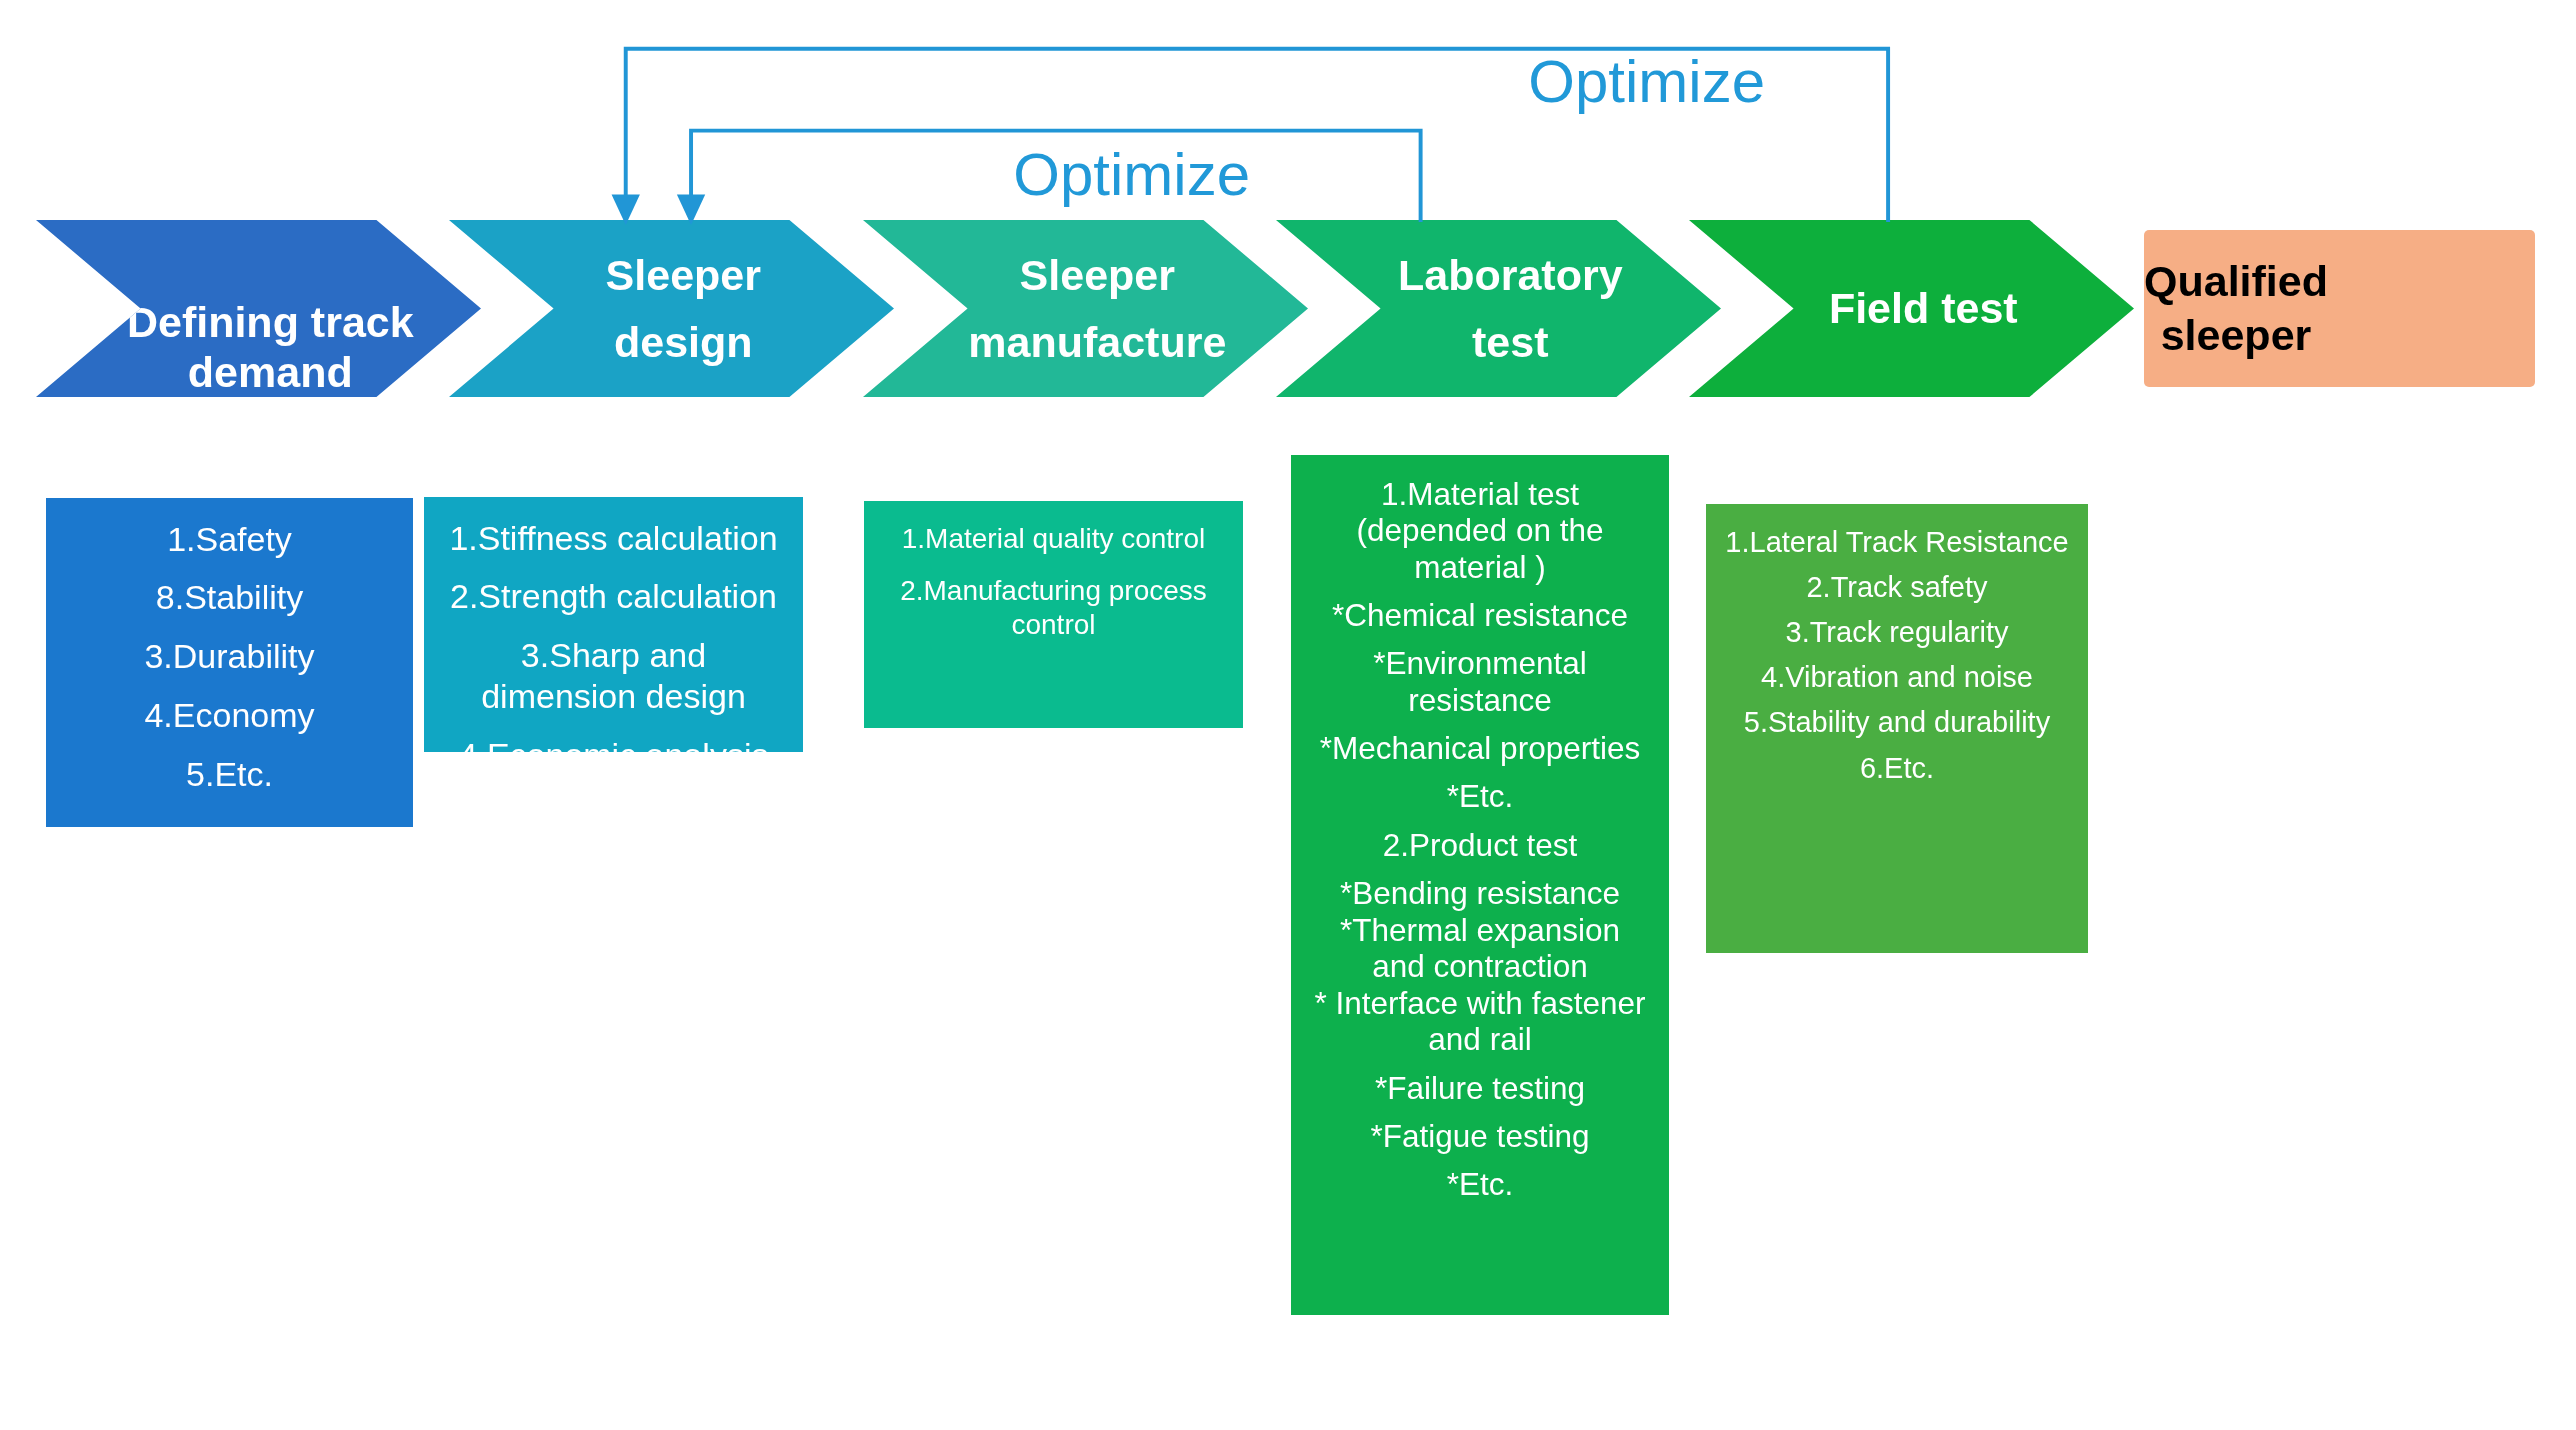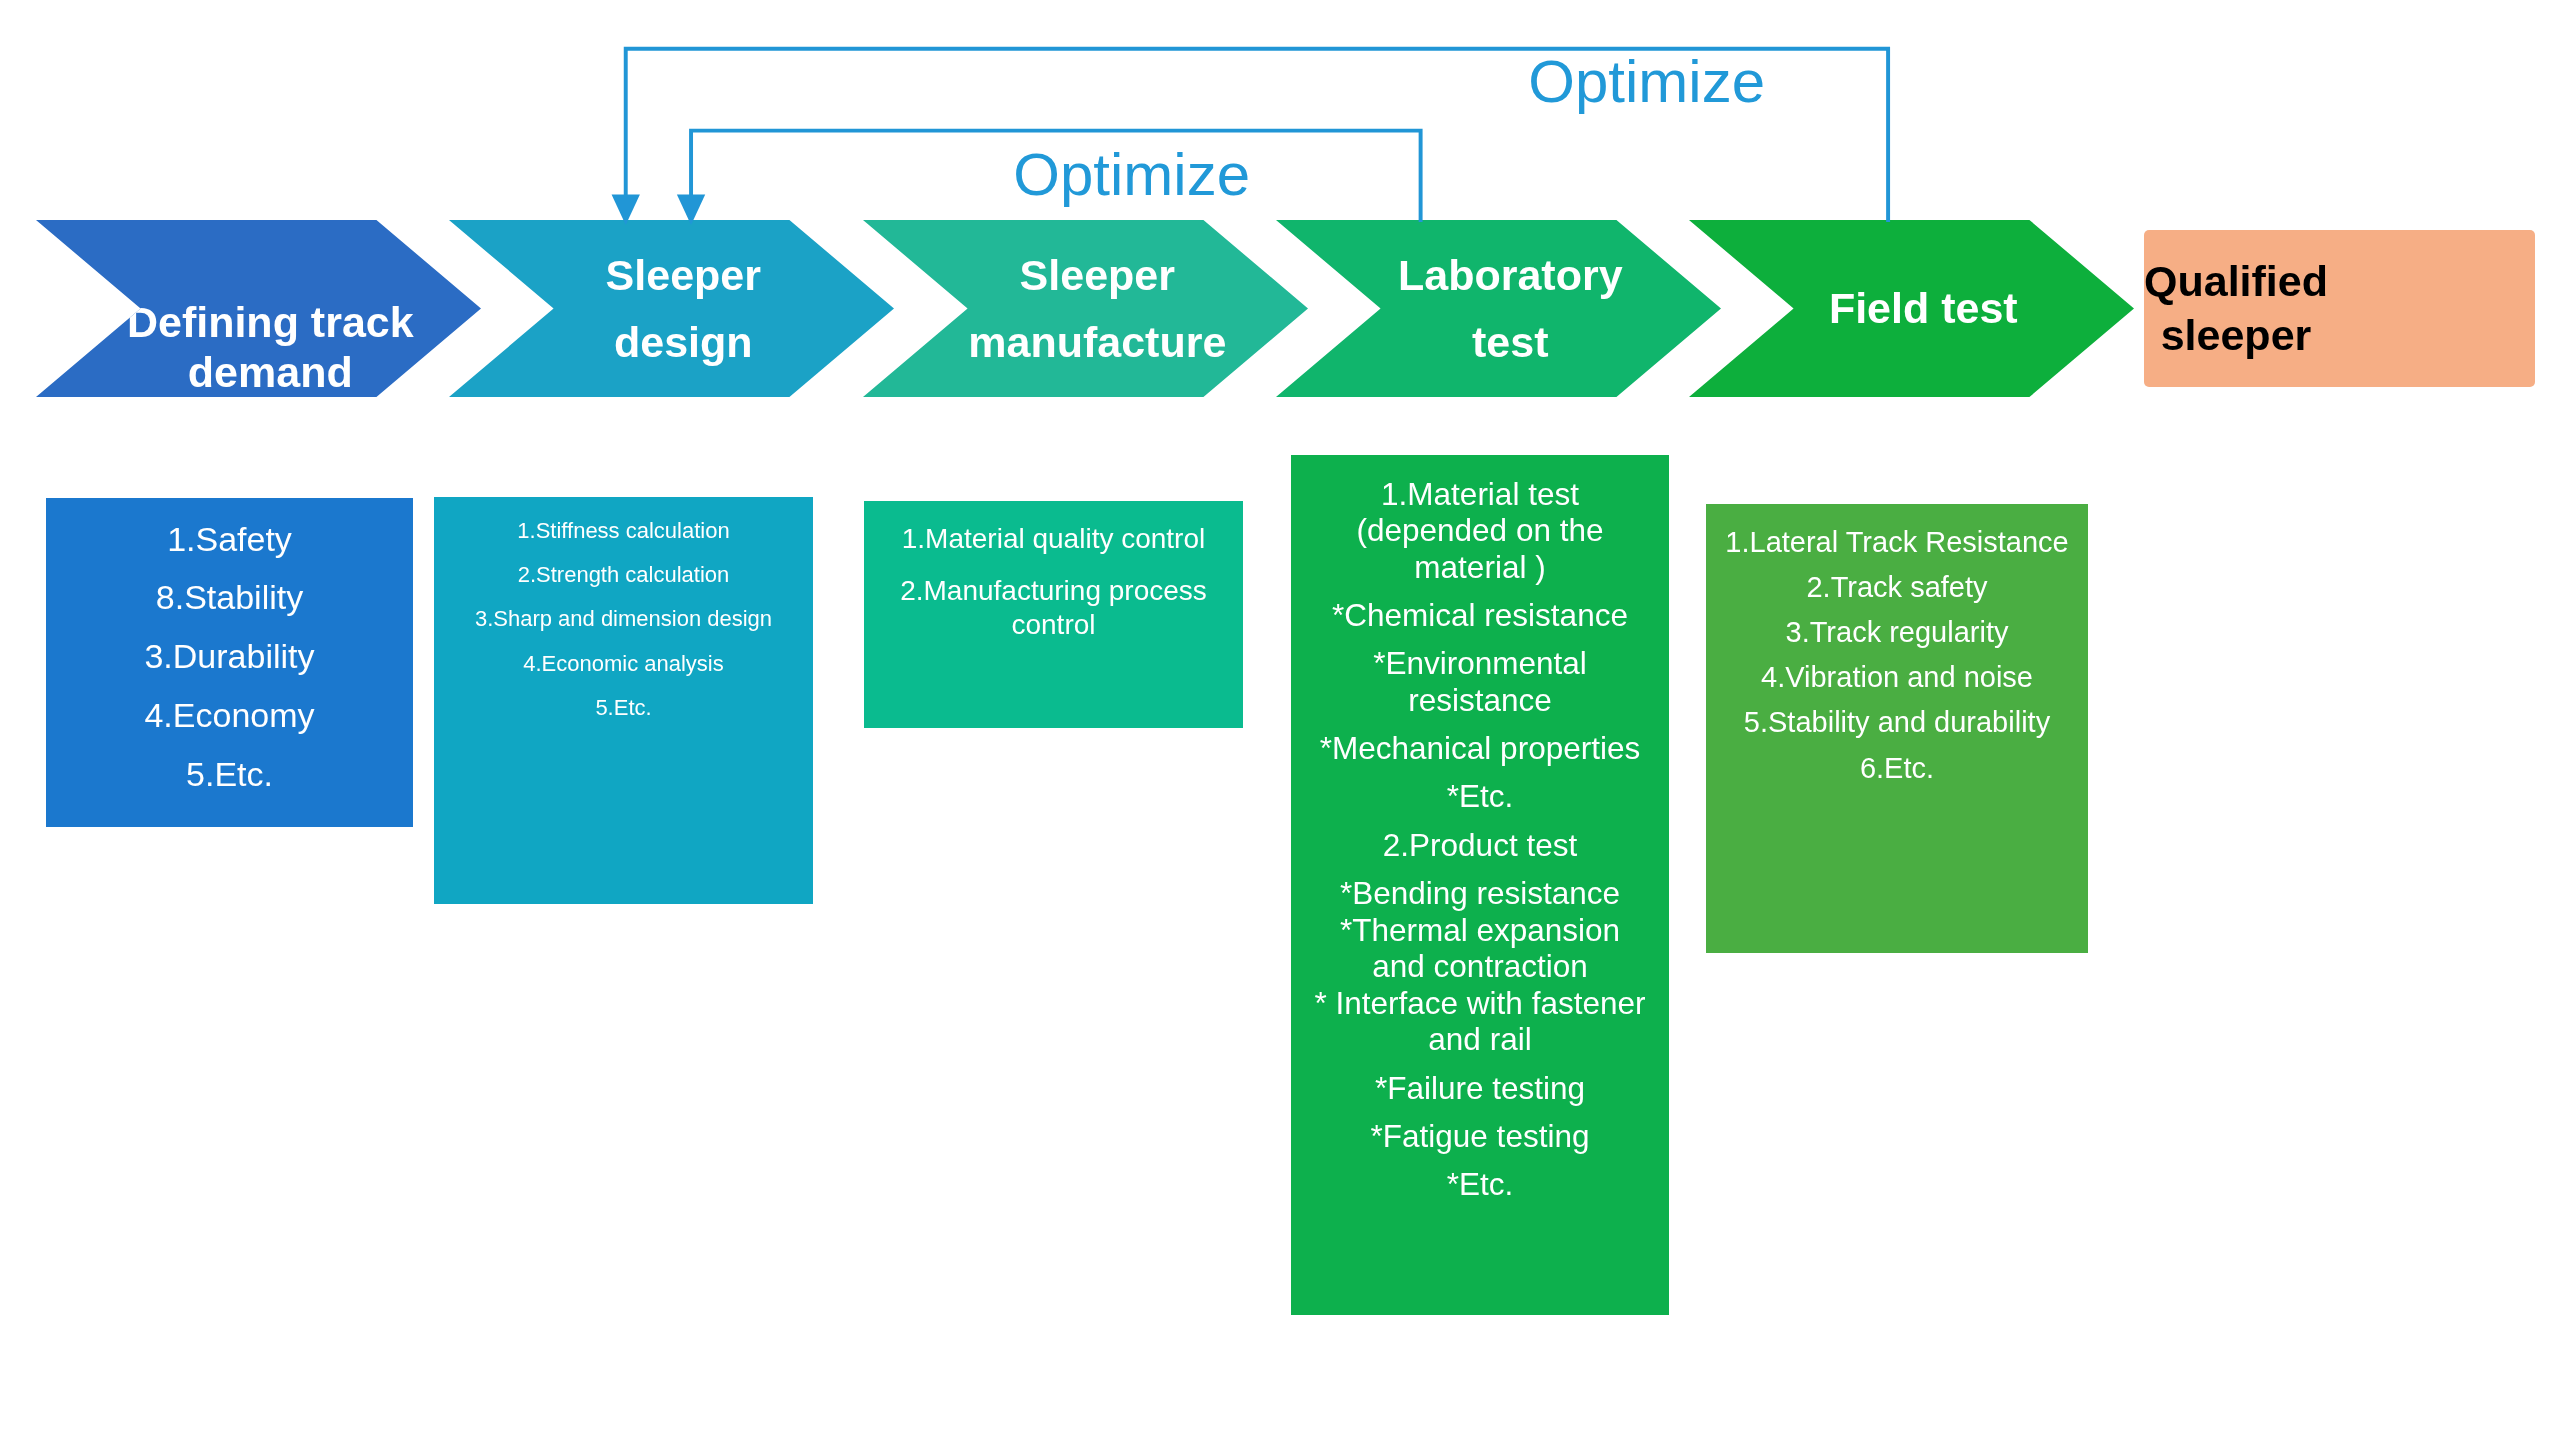--- a/index.html
+++ b/index.html
@@ -82,21 +82,21 @@
   .detail{
     position:absolute;
     color:#ffffff;
     padding:20.5px 19px 0 19px;
     box-sizing:border-box;
     z-index:1;
   }
   .detail p{margin:0;text-align:center;}
   .box1{left:46px;top:498px;width:367px;height:329px;font-size:34px;line-height:1.2;}
   .box1 p{margin-bottom:18px;}
-  .box2{left:434px;top:497px;width:379px;height:407px;font-size:22px;line-height:1.2;}
+  .box2{left:424px;top:497px;width:379px;height:255px;font-size:34px;line-height:1.2;}
   .box2 p{margin-bottom:18px;}
   .box3{left:864px;top:501px;width:379px;height:227px;font-size:28px;line-height:1.2;}
   .box3 p{margin-bottom:19px;}
   .box4{left:1291px;top:455px;width:378px;height:860px;font-size:31.5px;line-height:1.16;}
   .box4 p{margin-bottom:11.8px;}
   .box4 p.tight{margin-top:-11.8px;}
   .box5{left:1706px;top:504px;width:382px;height:449px;font-size:29px;line-height:1.18;}
   .box5 p{margin-bottom:11px;}
 </style>
 </head>

